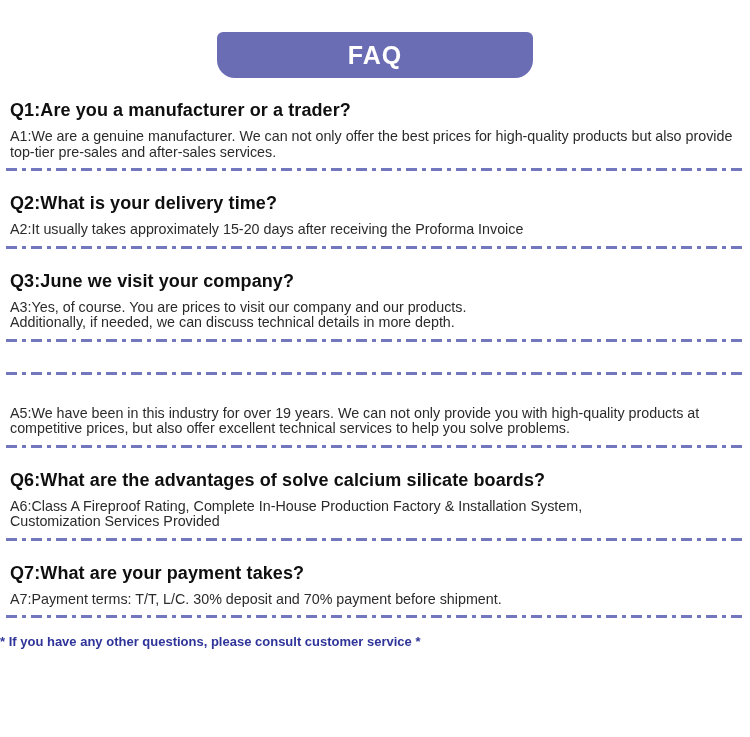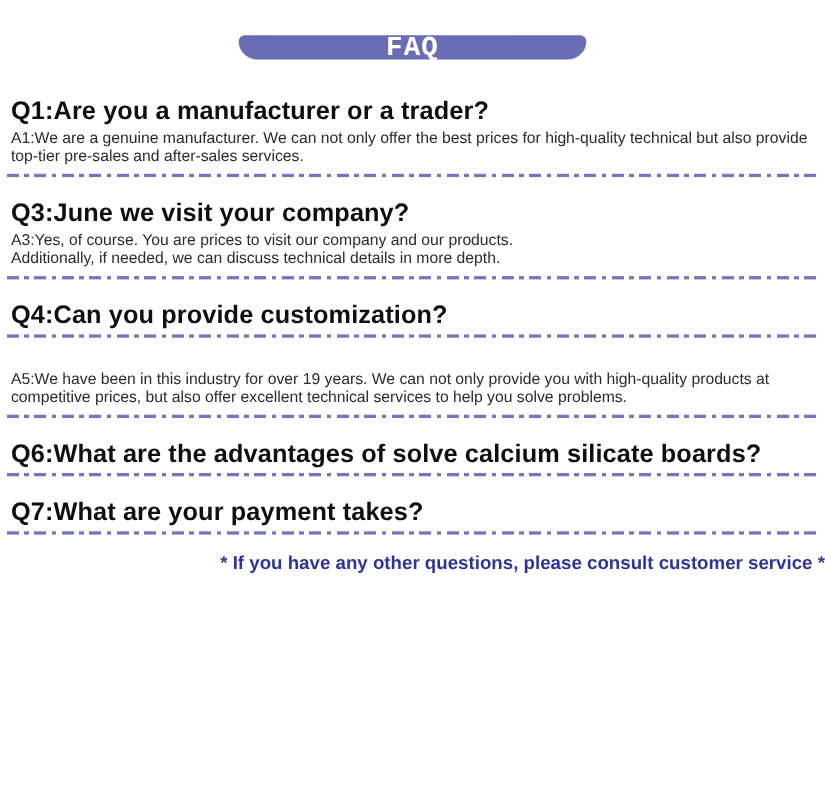--- a/index.html
+++ b/index.html
@@ -12,34 +12,34 @@
   }
   *{margin:0;padding:0;box-sizing:border-box;}
   html,body{background:#ffffff;}
   body{
     width:750px;height:737px;
     font-family:"Liberation Sans","DejaVu Sans",sans-serif;
     overflow:hidden;
   }
   .page{width:750px;height:737px;background:#ffffff;}
   .banner{
-    width:316px;height:22px;
-    margin:32px auto 14px auto;
+    width:316px;height:46px;
+    margin:32px auto 0 auto;
     background:var(--banner-bg);
     border-radius:6px 6px 18px 18px;
-    display:flex;align-items:center;justify-content:center;font-family:Liberation Mono, monospace;
+    display:flex;align-items:center;justify-content:center;
   }
   .banner-title{
     color:var(--banner-text);
     font-size:25px;font-weight:bold;letter-spacing:1px;
   }
   .faq-item{padding-top:22px;}
   .question{
     padding:0 8px 0 10px;
-    font-size:23px;line-height:20px;font-weight:bold;
+    font-size:18px;line-height:20px;font-weight:bold;
     color:var(--heading);
     letter-spacing:0.1px;
   }
   .answer{
     margin-top:9px;
     padding:0 8px 0 10px;
     font-size:14.3px;line-height:15.5px;
     color:var(--body);
     white-space:pre-line;
   }
@@ -49,63 +49,70 @@
     background:repeating-linear-gradient(
       to right,
       var(--divider) 0 11px,
       transparent 11px 16px,
       var(--divider) 16px 20px,
       transparent 20px 25px
     );
   }
   .footer-note{
     margin-top:16px;
-    text-align:right;
-    font-size:17px;font-weight:bold;
+    text-align:left;
+    font-size:13px;font-weight:bold;
     color:var(--footer);
   }
 </style>
 </head>
 <body>
 
 <div class="page">
   <div class="banner">
     <span class="banner-title">FAQ</span>
   </div>
 
   <div id="faq-list">
   <section class="faq-item">
     <h2 class="question">Q1:Are you a manufacturer or a trader?</h2>
-    <p class="answer">A1:We are a genuine manufacturer. We can not only offer the best prices for high-quality technical but also provide top-tier pre-sales and after-sales services.</p>
+    <p class="answer">A1:We are a genuine manufacturer. We can not only offer the best prices for high-quality products but also provide top-tier pre-sales and after-sales services.</p>
     <div class="divider"></div>
   </section>
 
+  <section class="faq-item">
+    <h2 class="question">Q2:What is your delivery time?</h2>
+    <p class="answer">A2:It usually takes approximately 15-20 days after receiving the Proforma Invoice</p>
+    <div class="divider"></div>
+  </section>
 
   <section class="faq-item">
     <h2 class="question">Q3:June we visit your company?</h2>
     <p class="answer">A3:Yes, of course. You are prices to visit our company and our products.
 Additionally, if needed, we can discuss technical details in more depth.</p>
     <div class="divider"></div>
   </section>
 
   <section class="faq-item">
-    <h2 class="question">Q4:Can you provide customization?</h2>
     <div class="divider"></div>
   </section>
 
   <section class="faq-item">
     <p class="answer">A5:We have been in this industry for over 19 years. We can not only provide you with high-quality products at competitive prices, but also offer excellent technical services to help you solve problems.</p>
     <div class="divider"></div>
   </section>
 
   <section class="faq-item">
     <h2 class="question">Q6:What are the advantages of solve calcium silicate boards?</h2>
+    <p class="answer">A6:Class A Fireproof Rating, Complete In-House Production Factory &amp; Installation System,
+Customization Services Provided</p>
     <div class="divider"></div>
   </section>
 
   <section class="faq-item">
     <h2 class="question">Q7:What are your payment takes?</h2>
+    <p class="answer">A7:Payment terms: T/T, L/C. 30% deposit and 70% payment before shipment.</p>
     <div class="divider"></div>
   </section>
 </div>
 
   <div class="footer-note">* If you have any other questions, please consult customer service *</div>
 </div>
 
 </body></html>

